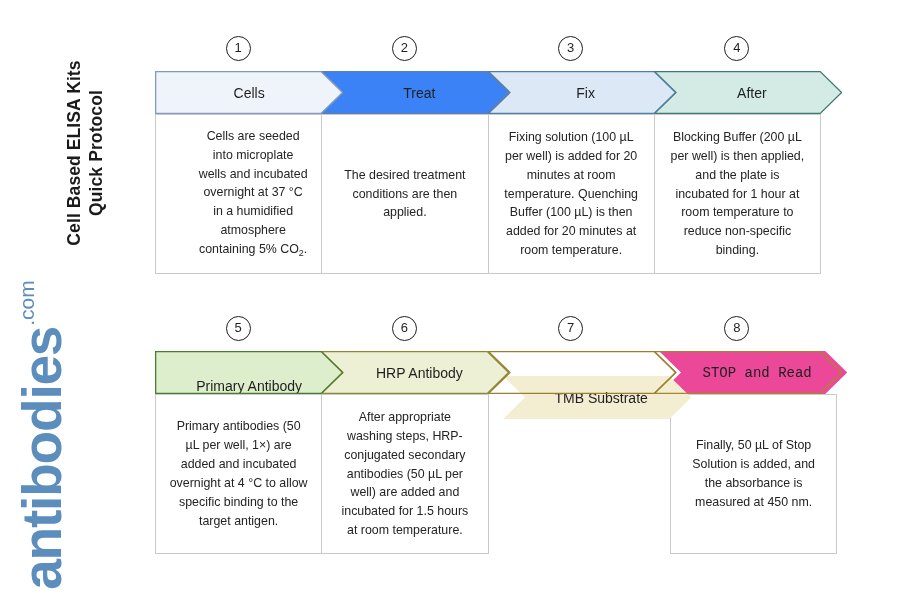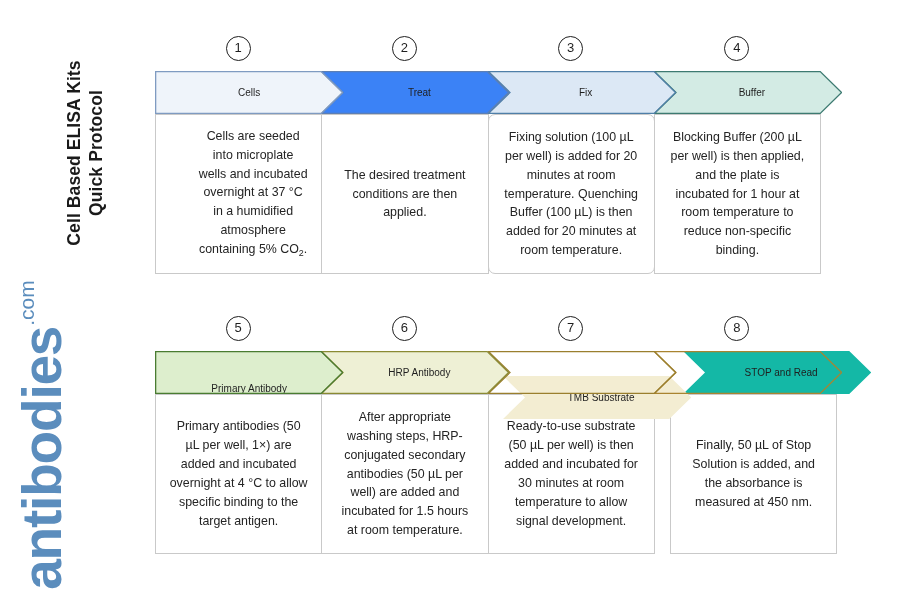--- a/index.html
+++ b/index.html
@@ -108,21 +108,21 @@
     width: 690px;
   }
   .chev {
     position: absolute;
     top: 0;
     height: 43px;
     box-sizing: border-box;
     display: flex;
     align-items: center;
     justify-content: center;
-    font-size: 10px;
+    font-size: 14px;
     color: #1f1f1f;
     clip-path: polygon(0 0, calc(100% - 22px) 0, 100% 50%, calc(100% - 22px) 100%, 0 100%, 22px 50%);
   }
   .chev.first {
     clip-path: polygon(0 0, calc(100% - 22px) 0, 100% 50%, calc(100% - 22px) 100%, 0 100%);
   }
   .chev .chev-label {
     position: relative;
     left: 4px;
     text-align: center;
@@ -200,34 +200,34 @@
         <svg class="chev-edge" width="188.25" height="43" style="left: 166.25px; z-index: 19;">
           <path d="M 0.65 0.65 L 166.25 0.65 L 187.6 21.5 L 166.25 42.35 L 0.65 42.35 L 22 21.5 Z" fill="none" stroke="#5c7fb5" stroke-width="1.3"></path>
         </svg>
         <div class="chev" style="left: 332.5px; width: 188.25px; background: rgb(220, 232, 245); z-index: 8;">
           <span class="chev-label">Fix</span>
         </div>
         <svg class="chev-edge" width="188.25" height="43" style="left: 332.5px; z-index: 18;">
           <path d="M 0.65 0.65 L 166.25 0.65 L 187.6 21.5 L 166.25 42.35 L 0.65 42.35 L 22 21.5 Z" fill="none" stroke="#4f7fa8" stroke-width="1.3"></path>
         </svg>
         <div class="chev" style="left: 498.75px; width: 188.25px; background: rgb(211, 235, 228); z-index: 7;">
-          <span class="chev-label">Buffer</span>
+          <span class="chev-label">After</span>
         </div>
         <svg class="chev-edge" width="188.25" height="43" style="left: 498.75px; z-index: 17;">
           <path d="M 0.65 0.65 L 166.25 0.65 L 187.6 21.5 L 166.25 42.35 L 0.65 42.35 L 22 21.5 Z" fill="none" stroke="#3d7a71" stroke-width="1.3"></path>
         </svg>
       </div>
     <div class="body-strip">
         <div class="body-cell" style="left: 0px; width: 167.25px; padding-left: 42px;">
           <p>Cells are seeded into microplate wells and incubated overnight at 37 °C in a humidified atmosphere containing 5% CO<sub>2</sub>.</p>
         </div>
         <div class="body-cell" style="left: 166.25px; width: 167.25px;">
           <p>The desired treatment conditions are then applied.</p>
         </div>
-        <div class="body-cell" style="left: 332.5px; width: 167.25px; border-radius: 7px;">
+        <div class="body-cell" style="left: 332.5px; width: 167.25px;">
           <p>Fixing solution (100 µL per well) is added for 20 minutes at room temperature. Quenching Buffer (100 µL) is then added for 20 minutes at room temperature.</p>
         </div>
         <div class="body-cell" style="left: 498.75px; width: 167.25px;">
           <p>Blocking Buffer (200 µL per well) is then applied, and the plate is incubated for 1 hour at room temperature to reduce non-specific binding.</p>
         </div>
       </div>
   </div>
 
   <div class="flow-row" id="row-2">
     <div class="badge-strip">
@@ -248,36 +248,33 @@
         </div>
         <svg class="chev-edge" width="188.25" height="43" style="left: 166.25px; z-index: 19;">
           <path d="M 0.65 0.65 L 166.25 0.65 L 187.6 21.5 L 166.25 42.35 L 0.65 42.35 L 22 21.5 Z" fill="none" stroke="#8a8a34" stroke-width="1.3"></path>
         </svg>
         <div class="chev" style="left: 348px; width: 188.25px; background: rgb(243, 237, 210); z-index: 8; margin-top: 25px;">
           <span class="chev-label">TMB Substrate</span>
         </div>
         <svg class="chev-edge" width="188.25" height="43" style="left: 332.5px; z-index: 18;">
           <path d="M 0.65 0.65 L 166.25 0.65 L 187.6 21.5 L 166.25 42.35 L 0.65 42.35 L 22 21.5 Z" fill="none" stroke="#9a7f2e" stroke-width="1.3"></path>
         </svg>
-        <div class="chev" style="left: 528px; width: 188.25px; background: #14b8a6; z-index: 7;">
+        <div class="chev" style="left: 504px; width: 188.25px; background: #ec4899; z-index: 7; font-family: Liberation Mono, monospace;">
           <span class="chev-label">STOP and Read</span>
         </div>
         <svg class="chev-edge" width="188.25" height="43" style="left: 498.75px; z-index: 17;">
           <path d="M 0.65 0.65 L 166.25 0.65 L 187.6 21.5 L 166.25 42.35 L 0.65 42.35 L 22 21.5 Z" fill="none" stroke="#a98430" stroke-width="1.3"></path>
         </svg>
       </div>
     <div class="body-strip">
         <div class="body-cell" style="left: 0px; width: 167.25px;">
           <p>Primary antibodies (50 µL per well, 1×) are added and incubated overnight at 4 °C to allow specific binding to the target antigen.</p>
         </div>
         <div class="body-cell" style="left: 166.25px; width: 167.25px;">
           <p>After appropriate washing steps, HRP-conjugated secondary antibodies (50 µL per well) are added and incubated for 1.5 hours at room temperature.</p>
         </div>
-        <div class="body-cell" style="left: 332.5px; width: 167.25px;">
-          <p>Ready-to-use substrate (50 µL per well) is then added and incubated for 30 minutes at room temperature to allow signal development.</p>
-        </div>
         <div class="body-cell" style="left: 515px; width: 167.25px;">
           <p>Finally, 50 µL of Stop Solution is added, and the absorbance is measured at 450 nm.</p>
         </div>
       </div>
   </div>
 
 </div>
 
 </body></html>

